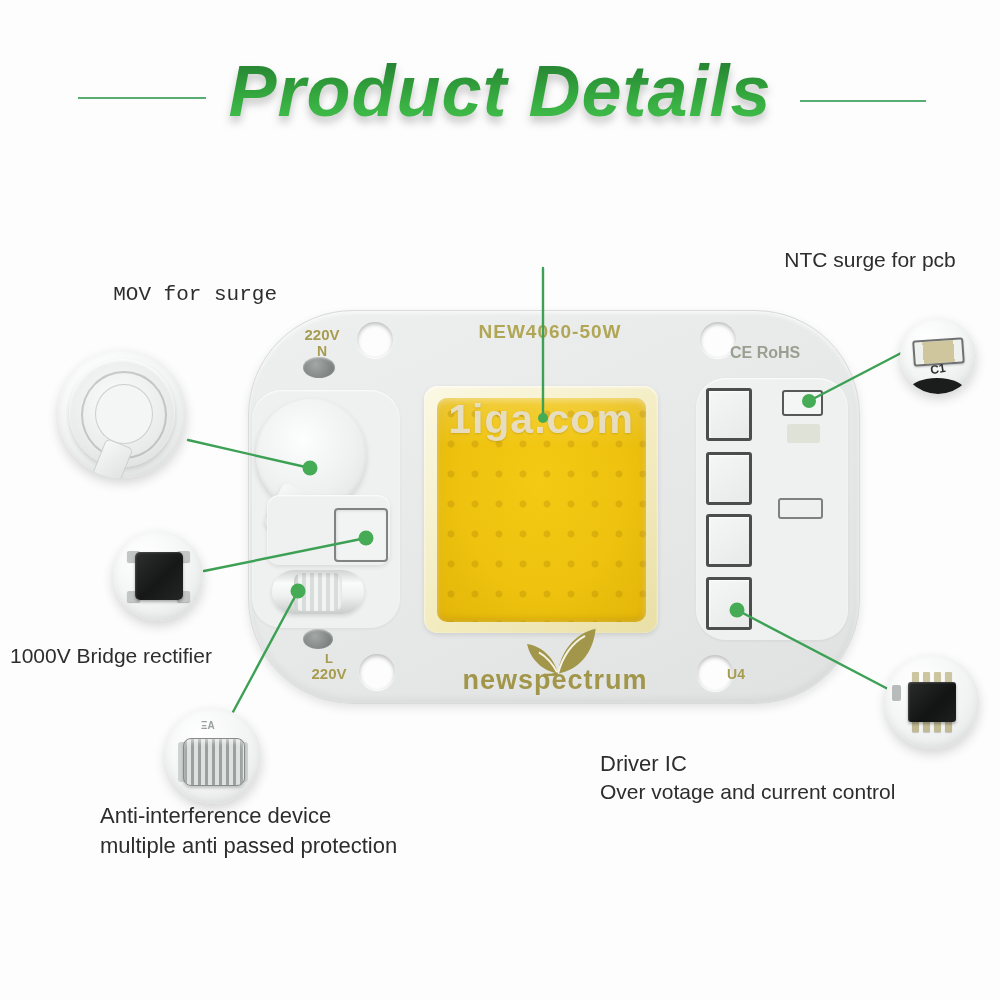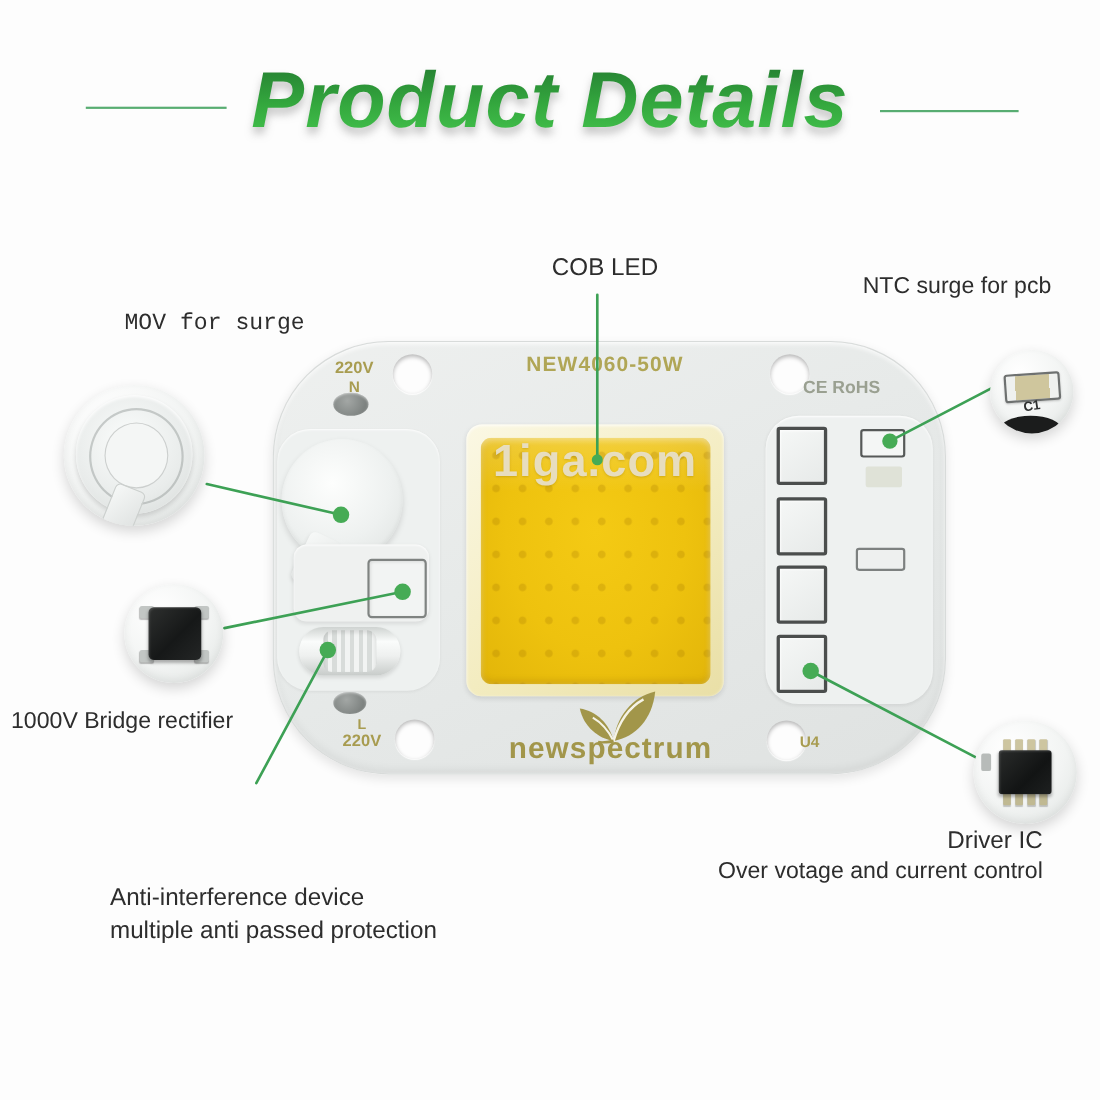--- a/index.html
+++ b/index.html
@@ -23,21 +23,21 @@
   .title-rule{position:absolute;height:2px;background:#58ad72;}
   .rule-left{left:78px;top:97px;width:128px;}
   .rule-right{left:800px;top:100px;width:126px;}
 
   
   .lbl{position:absolute;font-size:21px;line-height:26px;color:#2d2d2d;}
   .lbl-cob{left:470px;top:230px;width:160px;text-align:center;font-size:22px;}
   .lbl-ntc{left:768px;top:247px;width:204px;text-align:center;}
   .lbl-mov{left:12px;top:282px;width:265px;text-align:right;font-family:Liberation Mono, monospace;}
   .lbl-bridge{left:10px;top:643px;width:240px;font-size:21px;}
-  .lbl-driver{left:600px;top:750px;width:348px;text-align:right;line-height:28px;}
+  .lbl-driver{left:600px;top:750px;width:348px;line-height:28px;}
   .lbl-driver .l1{font-size:22px;}
   .lbl-anti{left:100px;top:801px;width:320px;text-align:left;font-size:22px;line-height:30px;}
 
   
   .pcb{
     position:absolute;left:248px;top:310px;width:610px;height:392px;
     background:linear-gradient(155deg,#eef0ef 0%,#e7eae9 45%,#dfe2e1 100%);
     border:1px solid #d8dbda;border-radius:105px;
     box-shadow:0 4px 10px rgba(0,0,0,0.10), inset 0 2px 4px rgba(255,255,255,0.8), inset 0 -4px 8px rgba(0,0,0,0.05);
   }
@@ -171,23 +171,20 @@
 </style>
 </head>
 <body>
 
 <div class="stage">
 
   <div class="title-rule rule-left"></div>
   <div class="page-title">Product Details</div>
   <div class="title-rule rule-right"></div>
 
-  <div class="lbl lbl-cob">
-    <span>COB LED</span>
-  </div>
   <div class="lbl lbl-ntc">
     <div>NTC surge for pcb</div>
   </div>
   <div class="lbl lbl-mov">
     <div>MOV for surge</div>
   </div>
   <div class="lbl lbl-bridge">
     <span>1000V Bridge rectifier</span>
   </div>
   <div class="lbl lbl-driver">
@@ -274,20 +271,26 @@
   </div>
 
   <div class="inset inset-bridge">
     <div class="bi-lead" style="left:14px;top:20px;"></div>
     <div class="bi-lead" style="left:64px;top:20px;"></div>
     <div class="bi-lead" style="left:14px;top:60px;"></div>
     <div class="bi-lead" style="left:64px;top:60px;"></div>
     <div class="bi-chip"></div>
   </div>
 
+  <div class="inset inset-anti">
+    <div class="ai-mark">ΞA</div>
+    <div class="ai-capL"></div>
+    <div class="ai-capR"></div>
+    <div class="ai-body"></div>
+  </div>
 
   <div class="inset inset-driver">
     <div class="di-lead" style="left:27px;top:17px;"></div>
     <div class="di-lead" style="left:38px;top:17px;"></div>
     <div class="di-lead" style="left:49px;top:17px;"></div>
     <div class="di-lead" style="left:60px;top:17px;"></div>
     <div class="di-lead" style="left:27px;top:66px;background:#c0b992;"></div>
     <div class="di-lead" style="left:38px;top:66px;background:#c0b992;"></div>
     <div class="di-lead" style="left:49px;top:66px;background:#c0b992;"></div>
     <div class="di-lead" style="left:60px;top:66px;background:#c0b992;"></div>

